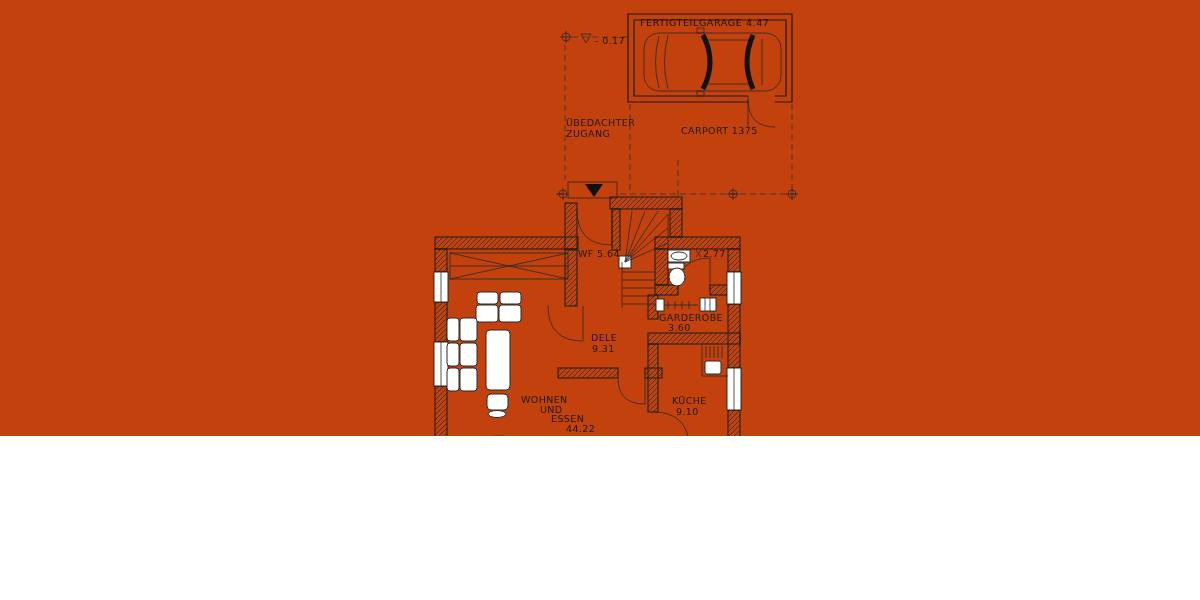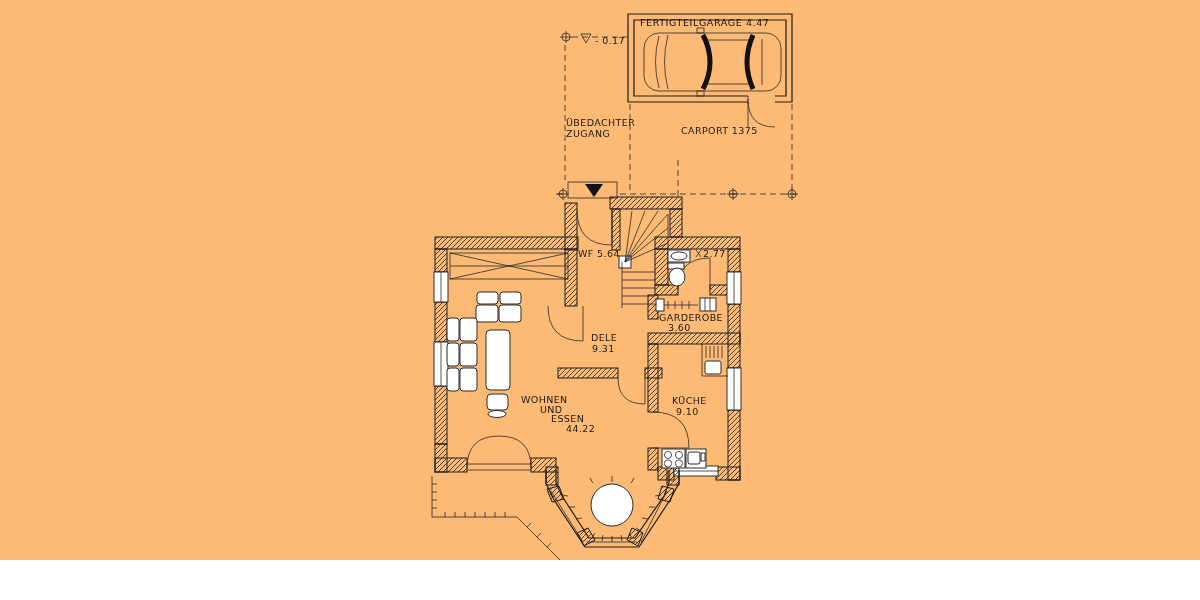--- a/index.html
+++ b/index.html
@@ -1,16 +1,16 @@
 <!DOCTYPE html>
 <html><head>
 <meta charset="utf-8">
 <style>
   html,body{margin:0;padding:0;background:#ffffff;}
-  #canvas{position:relative;width:1200px;height:560px;background:#fdba74;overflow:hidden;}
+  #canvas{position:relative;width:1200px;height:436px;background:#c2410c;overflow:hidden;}
   svg{position:absolute;left:0;top:0;}
   .ln{stroke:#1c1c1c;stroke-width:1.2;fill:none;}
   .thin{stroke:#2a2a2a;stroke-width:0.8;fill:none;}
   .wall{fill:url(#hatch);stroke:#1c1c1c;stroke-width:1;}
   .win{fill:#ffffff;stroke:#1c1c1c;stroke-width:0.9;}
   .dash{stroke:#3a3a3a;stroke-width:0.9;fill:none;stroke-dasharray:6 4;}
   .dashdot{stroke:#3a3a3a;stroke-width:0.9;fill:none;stroke-dasharray:12 4 2 4;}
   .furn{stroke:#2a2a2a;stroke-width:1;fill:#ffffff;}
   .lbl{font-family:"DejaVu Sans","Liberation Sans",sans-serif;font-size:9.5px;fill:#1a1a1a;letter-spacing:0.4px;}
   .lbl-big{font-family:"DejaVu Sans","Liberation Sans",sans-serif;font-size:9.5px;fill:#111;letter-spacing:0.6px;}

